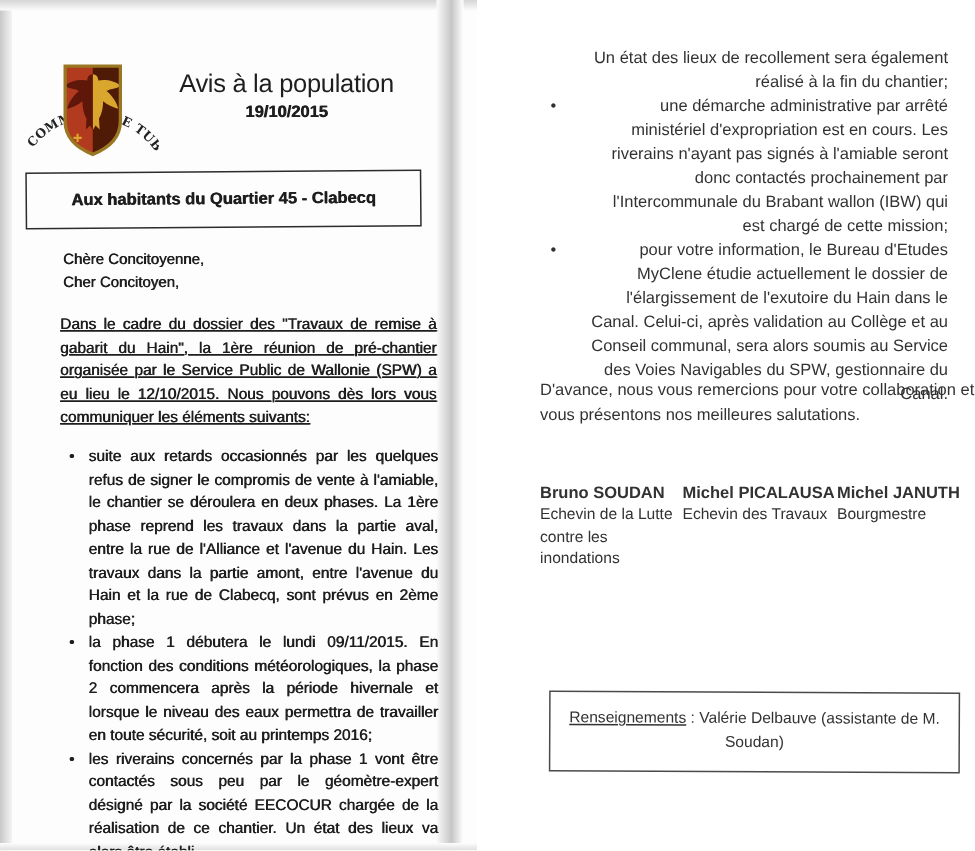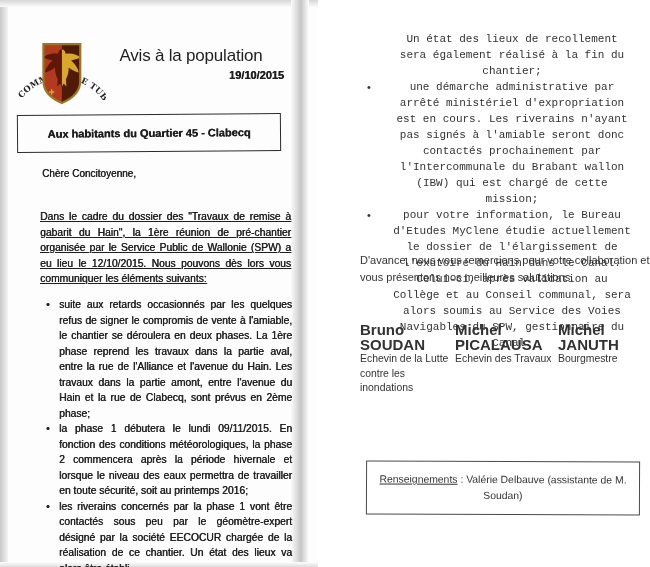--- a/index.html
+++ b/index.html
@@ -16,21 +16,21 @@
   .scan-edge-right { position:absolute; left:291px; top:0; width:18px; height:100%;
                      background:linear-gradient(90deg,#fbfbfb,#c6c6c6 55%,#ffffff); }
   .scan-edge-bottom{ position:absolute; left:0; bottom:0; width:100%; height:5px;
                      background:linear-gradient(0deg,#dedede,#fdfdfd); }
   .semi { text-shadow:0.4px 0 0 currentColor; } 
 
   .logo { position:absolute; left:14px; top:8px; width:92px; height:108px; }
 
   .title-block { position:absolute; left:98px; top:46px; width:186px; text-align:center; }
   .title-block h1 { margin:0; font-size:17px; line-height:20px; font-weight:normal; letter-spacing:-0.2px; }
-  .notice-date { margin-top:3px; font-size:11px; font-weight:bold;text-align:right; }
+  .notice-date { margin-top:3px; font-size:11px; font-weight:bold; }
 
   .banner-box {
     position:absolute; left:17px; top:114px; width:262px; height:36px;
     border:1.6px solid #2c2c2c; transform:rotate(-0.45deg);
     display:flex; align-items:center; justify-content:center;
   }
   .banner-box span { font-size:11px; font-weight:bold; }
 
   .salutation { position:absolute; left:42px; top:166px; font-size:10px; line-height:15.4px; }
   .intro { position:absolute; left:40px; top:209px; width:251px; margin:0;
@@ -38,25 +38,25 @@
 
   .bullets-left { position:absolute; left:46px; top:297px; width:246px; margin:0; padding:0; list-style:none; }
   .bullet-item { display:flex; margin:0; }
   .bullet-dot { width:13px; flex:0 0 13px; font-size:10px; line-height:15.5px; }
   .bullet-text-l { flex:1; font-size:10.3px; line-height:15.5px; text-align:justify; }
 
   
   .page-right { position:absolute; left:318px; top:0; width:332px; height:567px; background:#ffffff; color:#323232; }
   .list-right { position:absolute; left:49px; top:31px; width:266px; margin:0; padding:0; list-style:none; }
   .list-right .bullet-dot { width:25px; flex:0 0 25px; font-size:11px; line-height:16px; }
-  .bullet-text-r { flex:1; width:240px; max-width:240px; font-size:11px; line-height:16px; text-align:center;font-family:Liberation Mono, monospace; }
+  .bullet-text-r { flex:1; width:240px; max-width:240px; font-size:11px; line-height:16px; text-align:right; }
   .closing { position:absolute; left:42px; top:252px; width:292px; margin:0; font-size:11px; line-height:16.5px; }
 
   .sig-col { position:absolute; top:322px; }
-  .sig-name { font-size:15px; font-weight:bold; line-height:15px; }
+  .sig-name { font-size:11px; font-weight:bold; line-height:15px; }
   .sig-role { font-size:10.4px; line-height:14.5px; }
   .sig-1 { left:42px;  width:100px; }
   .sig-2 { left:137px; width:110px; }
   .sig-3 { left:240px; width:92px;  }
 
   .contact-box {
     position:absolute; left:48px; top:461px; width:272px; height:52px;
     border:1.5px solid #4a4a4a; transform:rotate(0.25deg);
     display:flex; flex-direction:column; align-items:center; justify-content:center;
     text-align:center;
@@ -106,20 +106,21 @@
       <h1>Avis à la population</h1>
       <div class="notice-date semi">19/10/2015</div>
     </header>
 
     <div class="banner-box">
       <span class="semi">Aux habitants du Quartier 45 - Clabecq</span>
     </div>
 
     <div class="salutation semi">
       <div>Chère Concitoyenne,</div>
+      <div>Cher Concitoyen,</div>
     </div>
 
     <p class="intro semi">Dans le cadre du dossier des "Travaux de remise à gabarit du Hain", la 1ère réunion de pré-chantier organisée par le Service Public de Wallonie (SPW) a eu lieu le 12/10/2015. Nous pouvons dès lors vous communiquer les éléments suivants:</p>
 
     <ul class="bullets-left">
       <li class="bullet-item">
         <span class="bullet-dot semi">•</span>
         <span class="bullet-text-l semi">suite aux retards occasionnés par les quelques refus de signer le compromis de vente à l'amiable, le chantier se déroulera en deux phases. La 1ère phase reprend les travaux dans la partie aval, entre la rue de l'Alliance et l'avenue du Hain. Les travaux dans la partie amont, entre l'avenue du Hain et la rue de Clabecq, sont prévus en 2ème phase;</span>
       </li>
       <li class="bullet-item">

